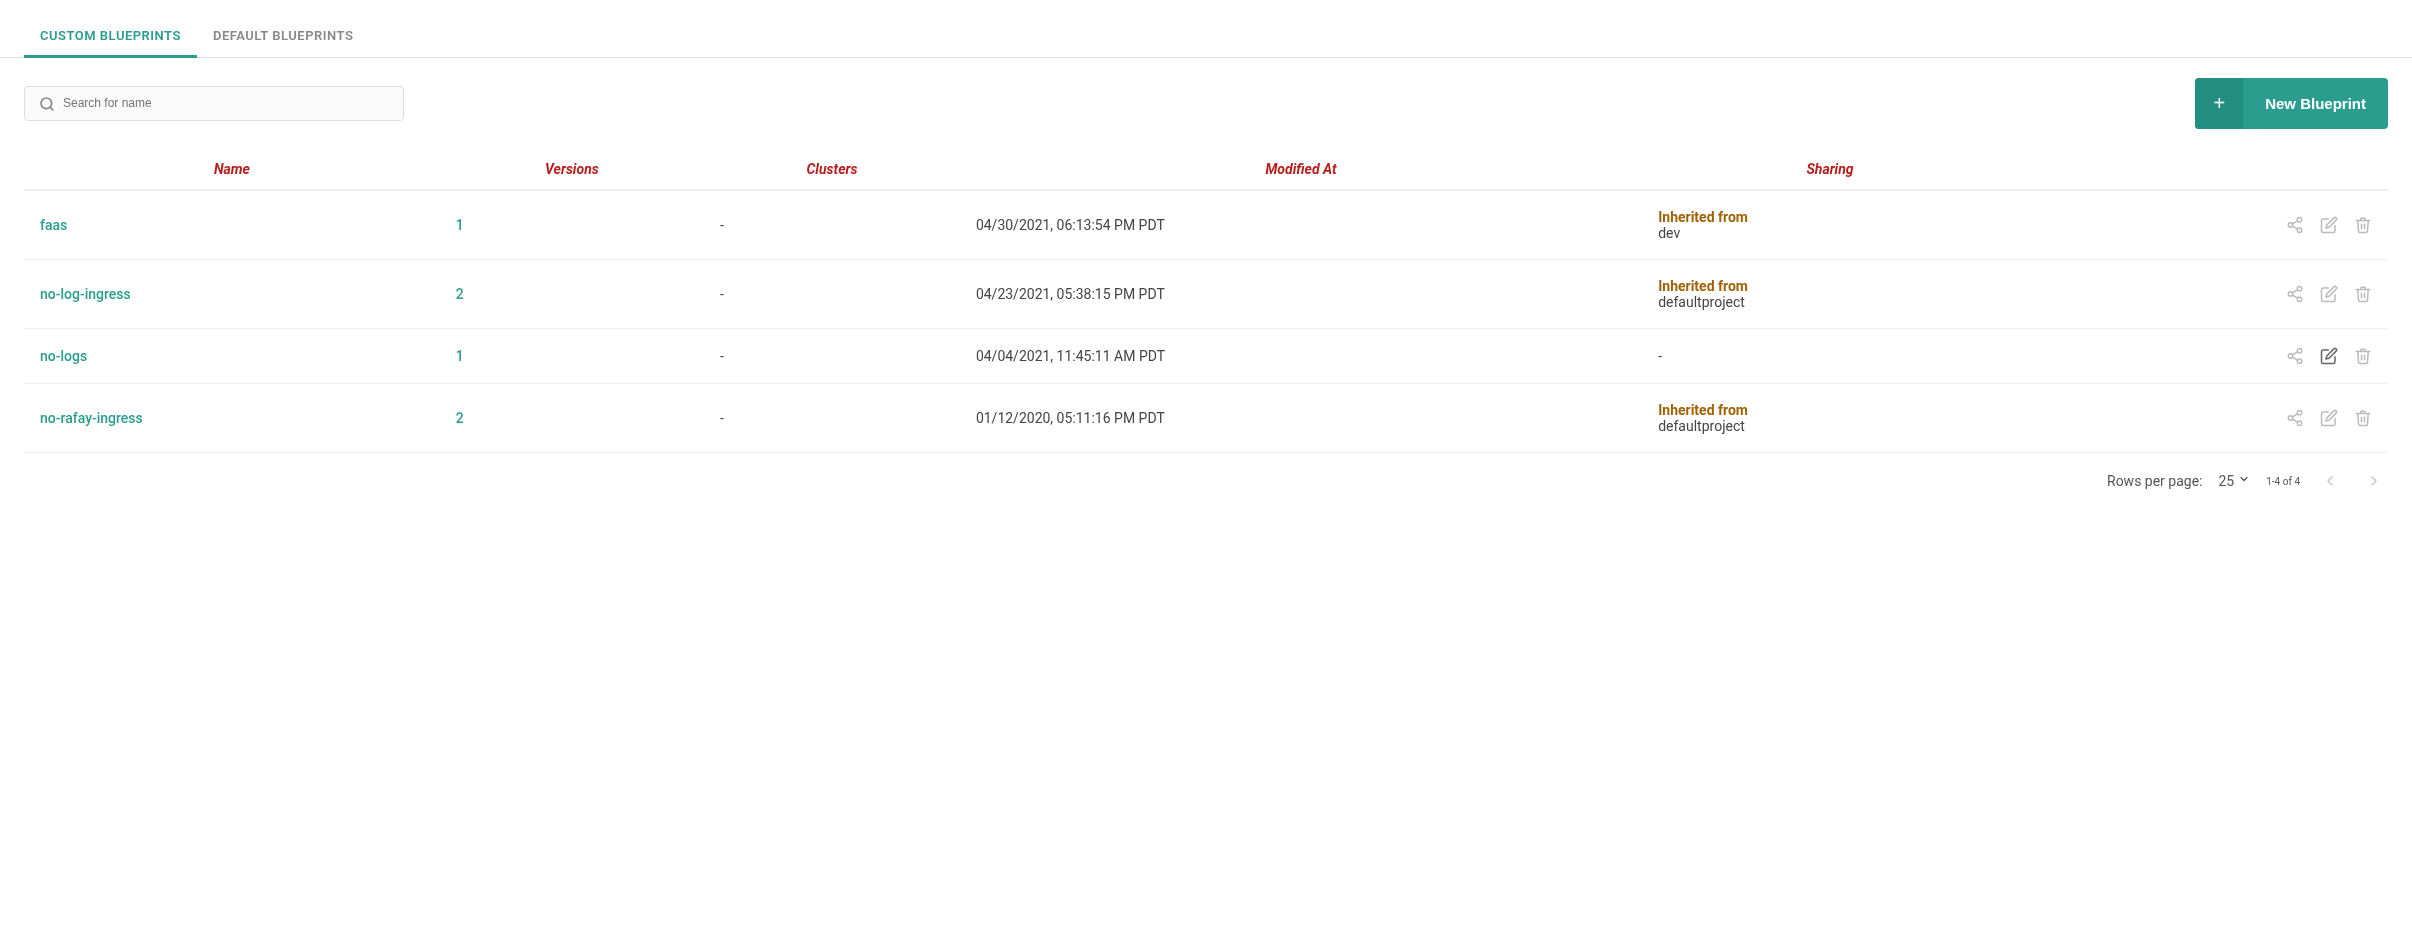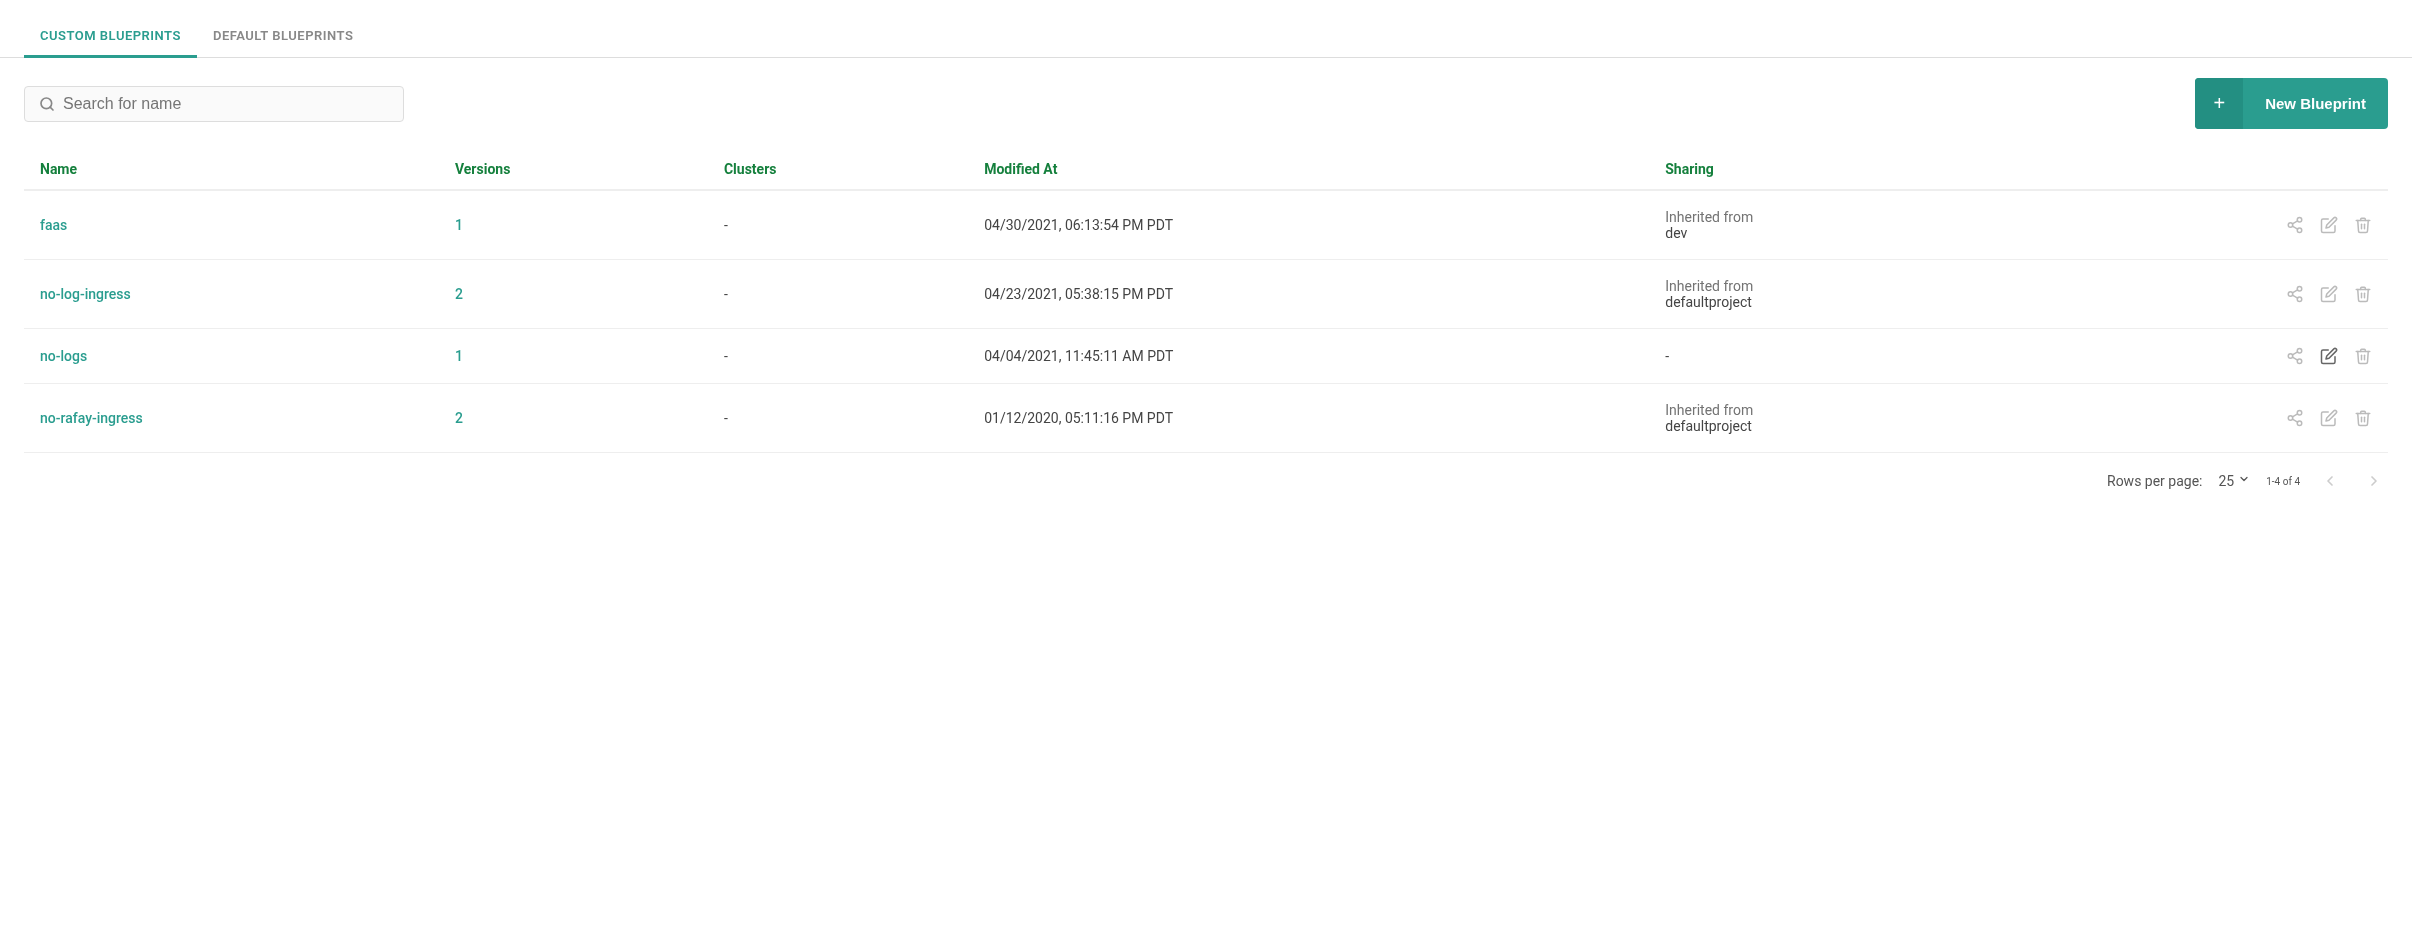--- a/index.html
+++ b/index.html
@@ -59,21 +59,21 @@
       border-radius: 4px;
       padding: 8px 14px;
       width: 380px;
       background: #fafafa;
     }
 
     .search-box input {
       border: none;
       background: transparent;
       outline: none;
-      font-size: 16px;
+      font-size: 12px;
       color: #666;
       width: 100%;
       margin-left: 8px;
     }
 
     .search-icon-svg {
       color: #888;
       flex-shrink: 0;
     }
 
@@ -109,25 +109,26 @@
     table {
       width: 100%;
       border-collapse: collapse;
     }
 
     thead tr {
       border-bottom: 2px solid #eee;
     }
 
     thead th {
-      text-align: left;
+      text-align: center;
       padding: 12px 16px;
       font-weight: 700;
       font-size: 14px;
-      color: #15803d;
+      color: #b91c1c;
+      font-style: italic;
     }
 
     tbody tr {
       border-bottom: 1px solid #eee;
       margin-top: 41px;
     }
 
     tbody td {
       padding: 18px 16px;
       font-size: 14px;
@@ -142,22 +143,22 @@
       text-decoration: none;
     }
 
     .version-link {
       color: #2a9d8f;
       cursor: pointer;
       font-weight: 500;
     }
 
     .sharing-cell .inherited-label {
-      font-weight: 400;
-      color: #737373;
+      font-weight: 700;
+      color: #a16207;
     }
 
     .sharing-cell .inherited-from {
       color: #444;
     }
 
     .action-cell {
       display: flex;
       align-items: center;
       gap: 16px;

